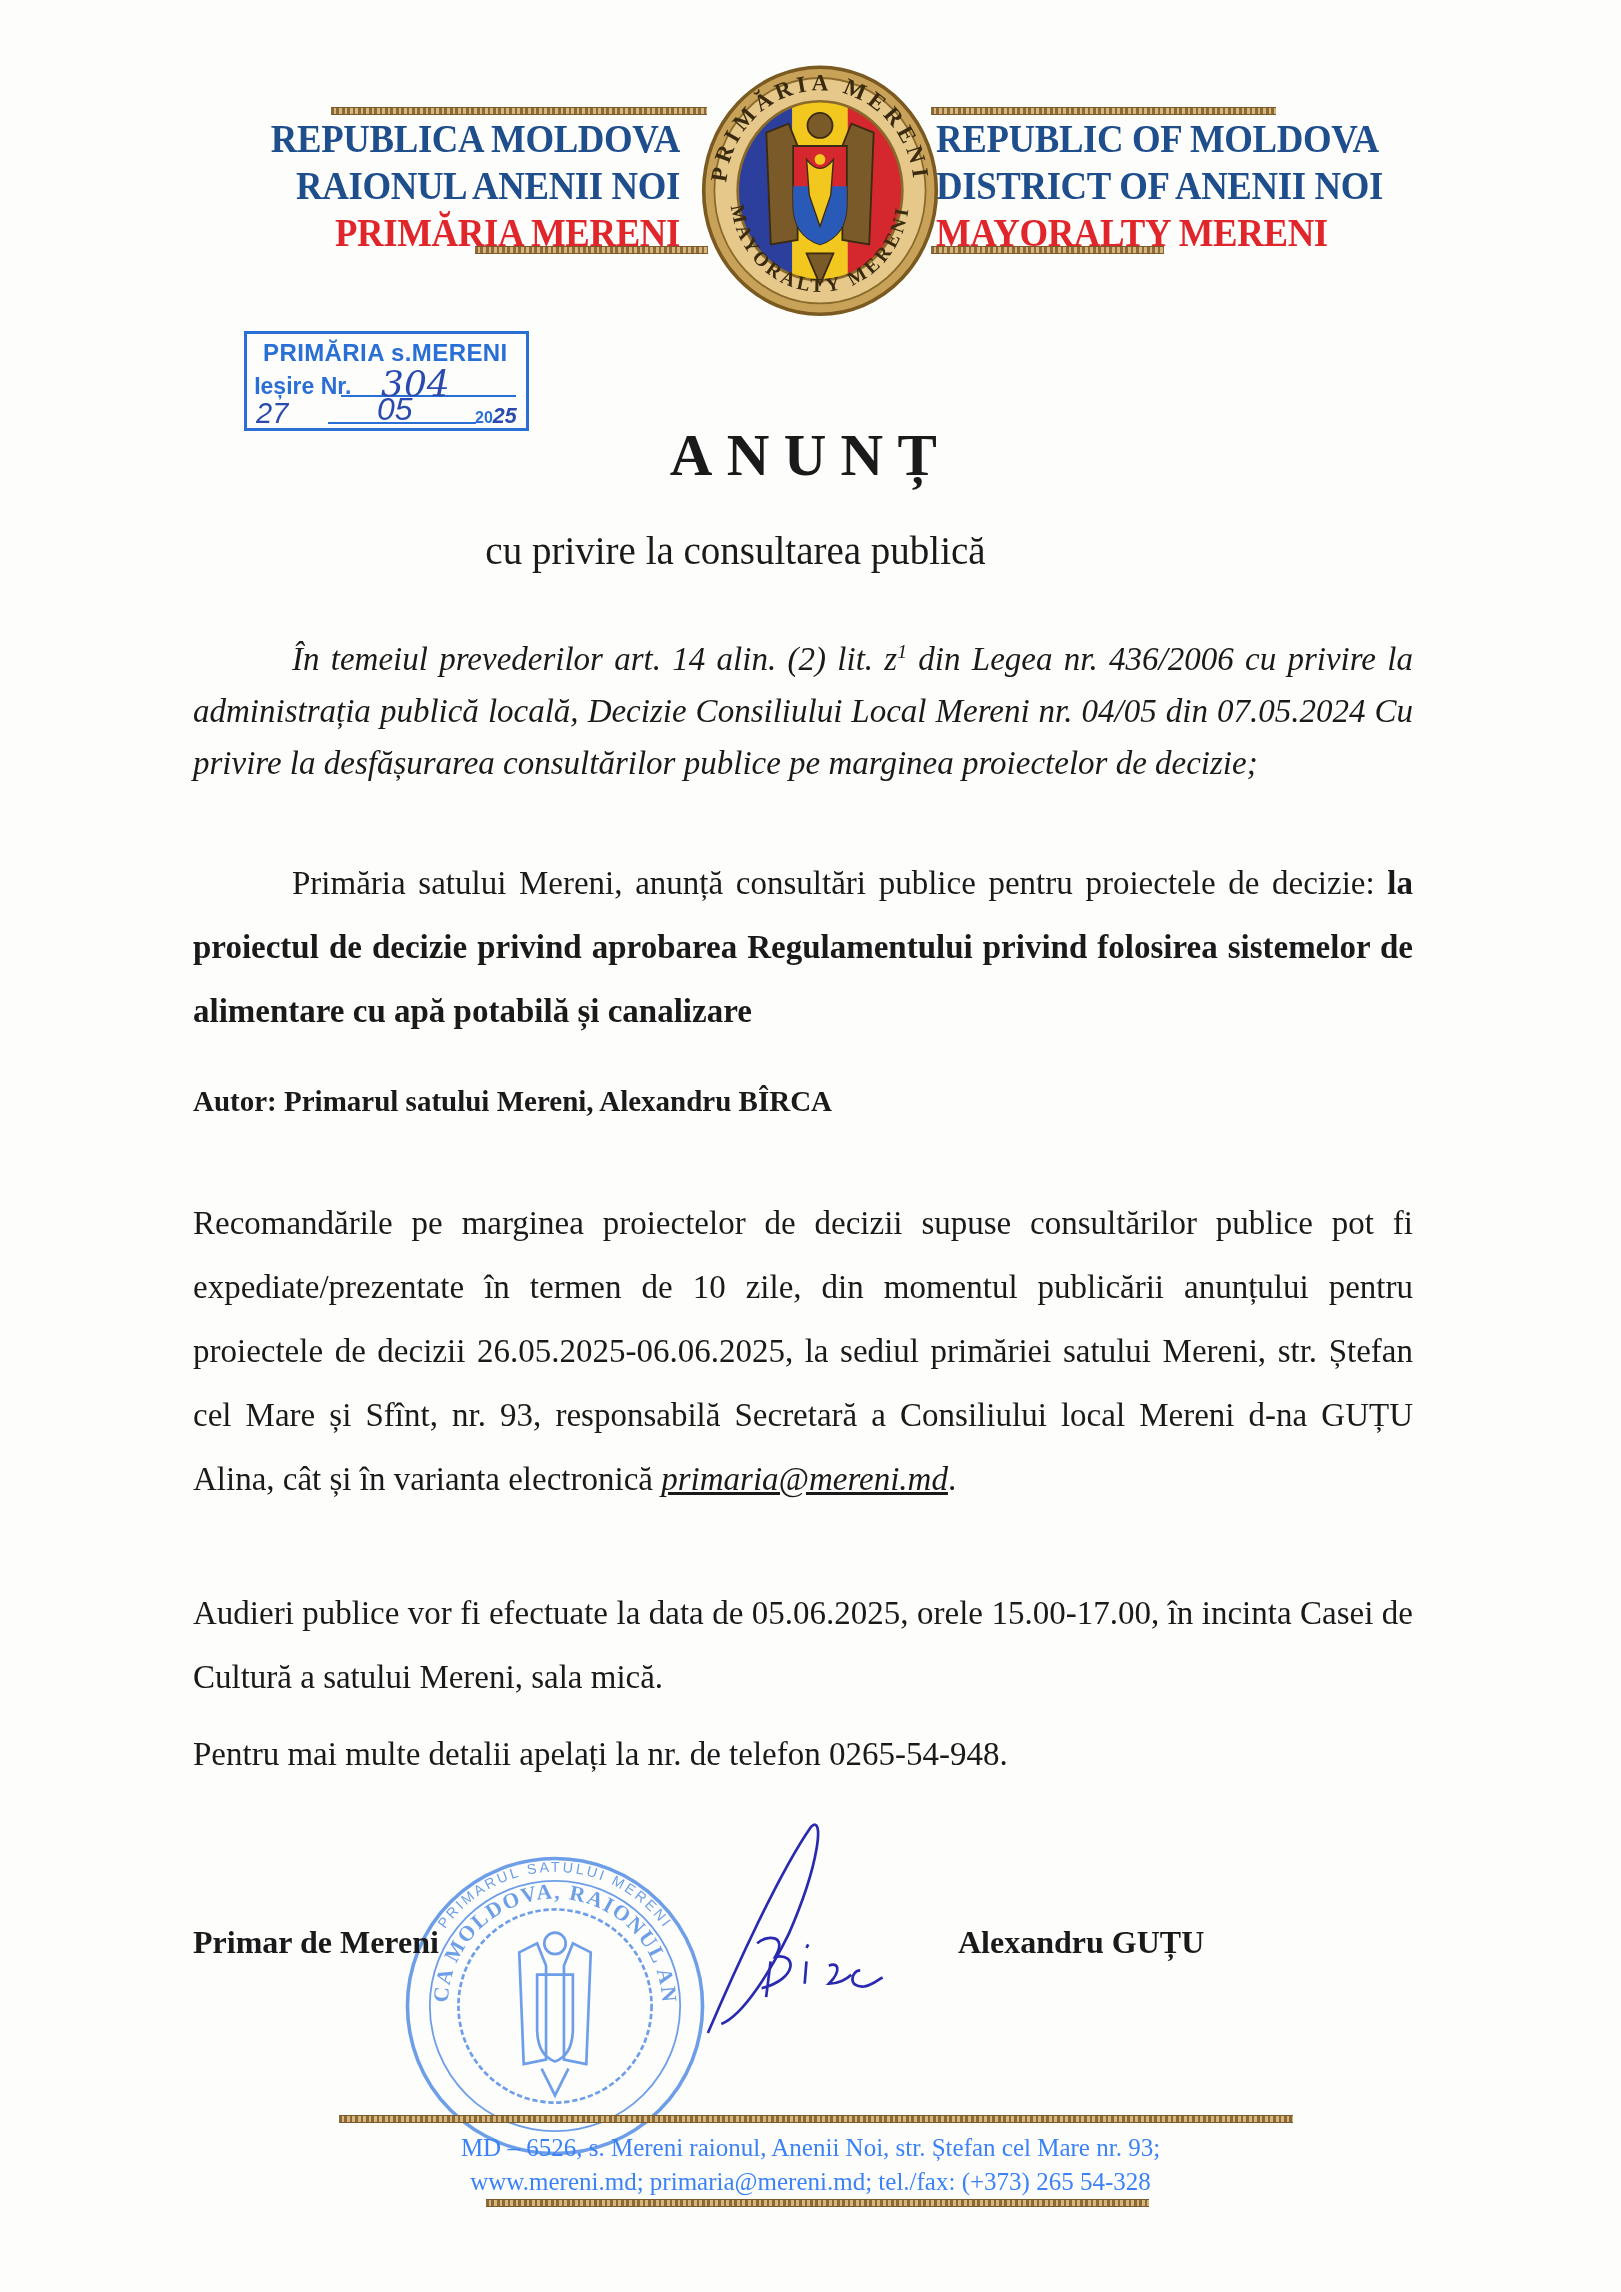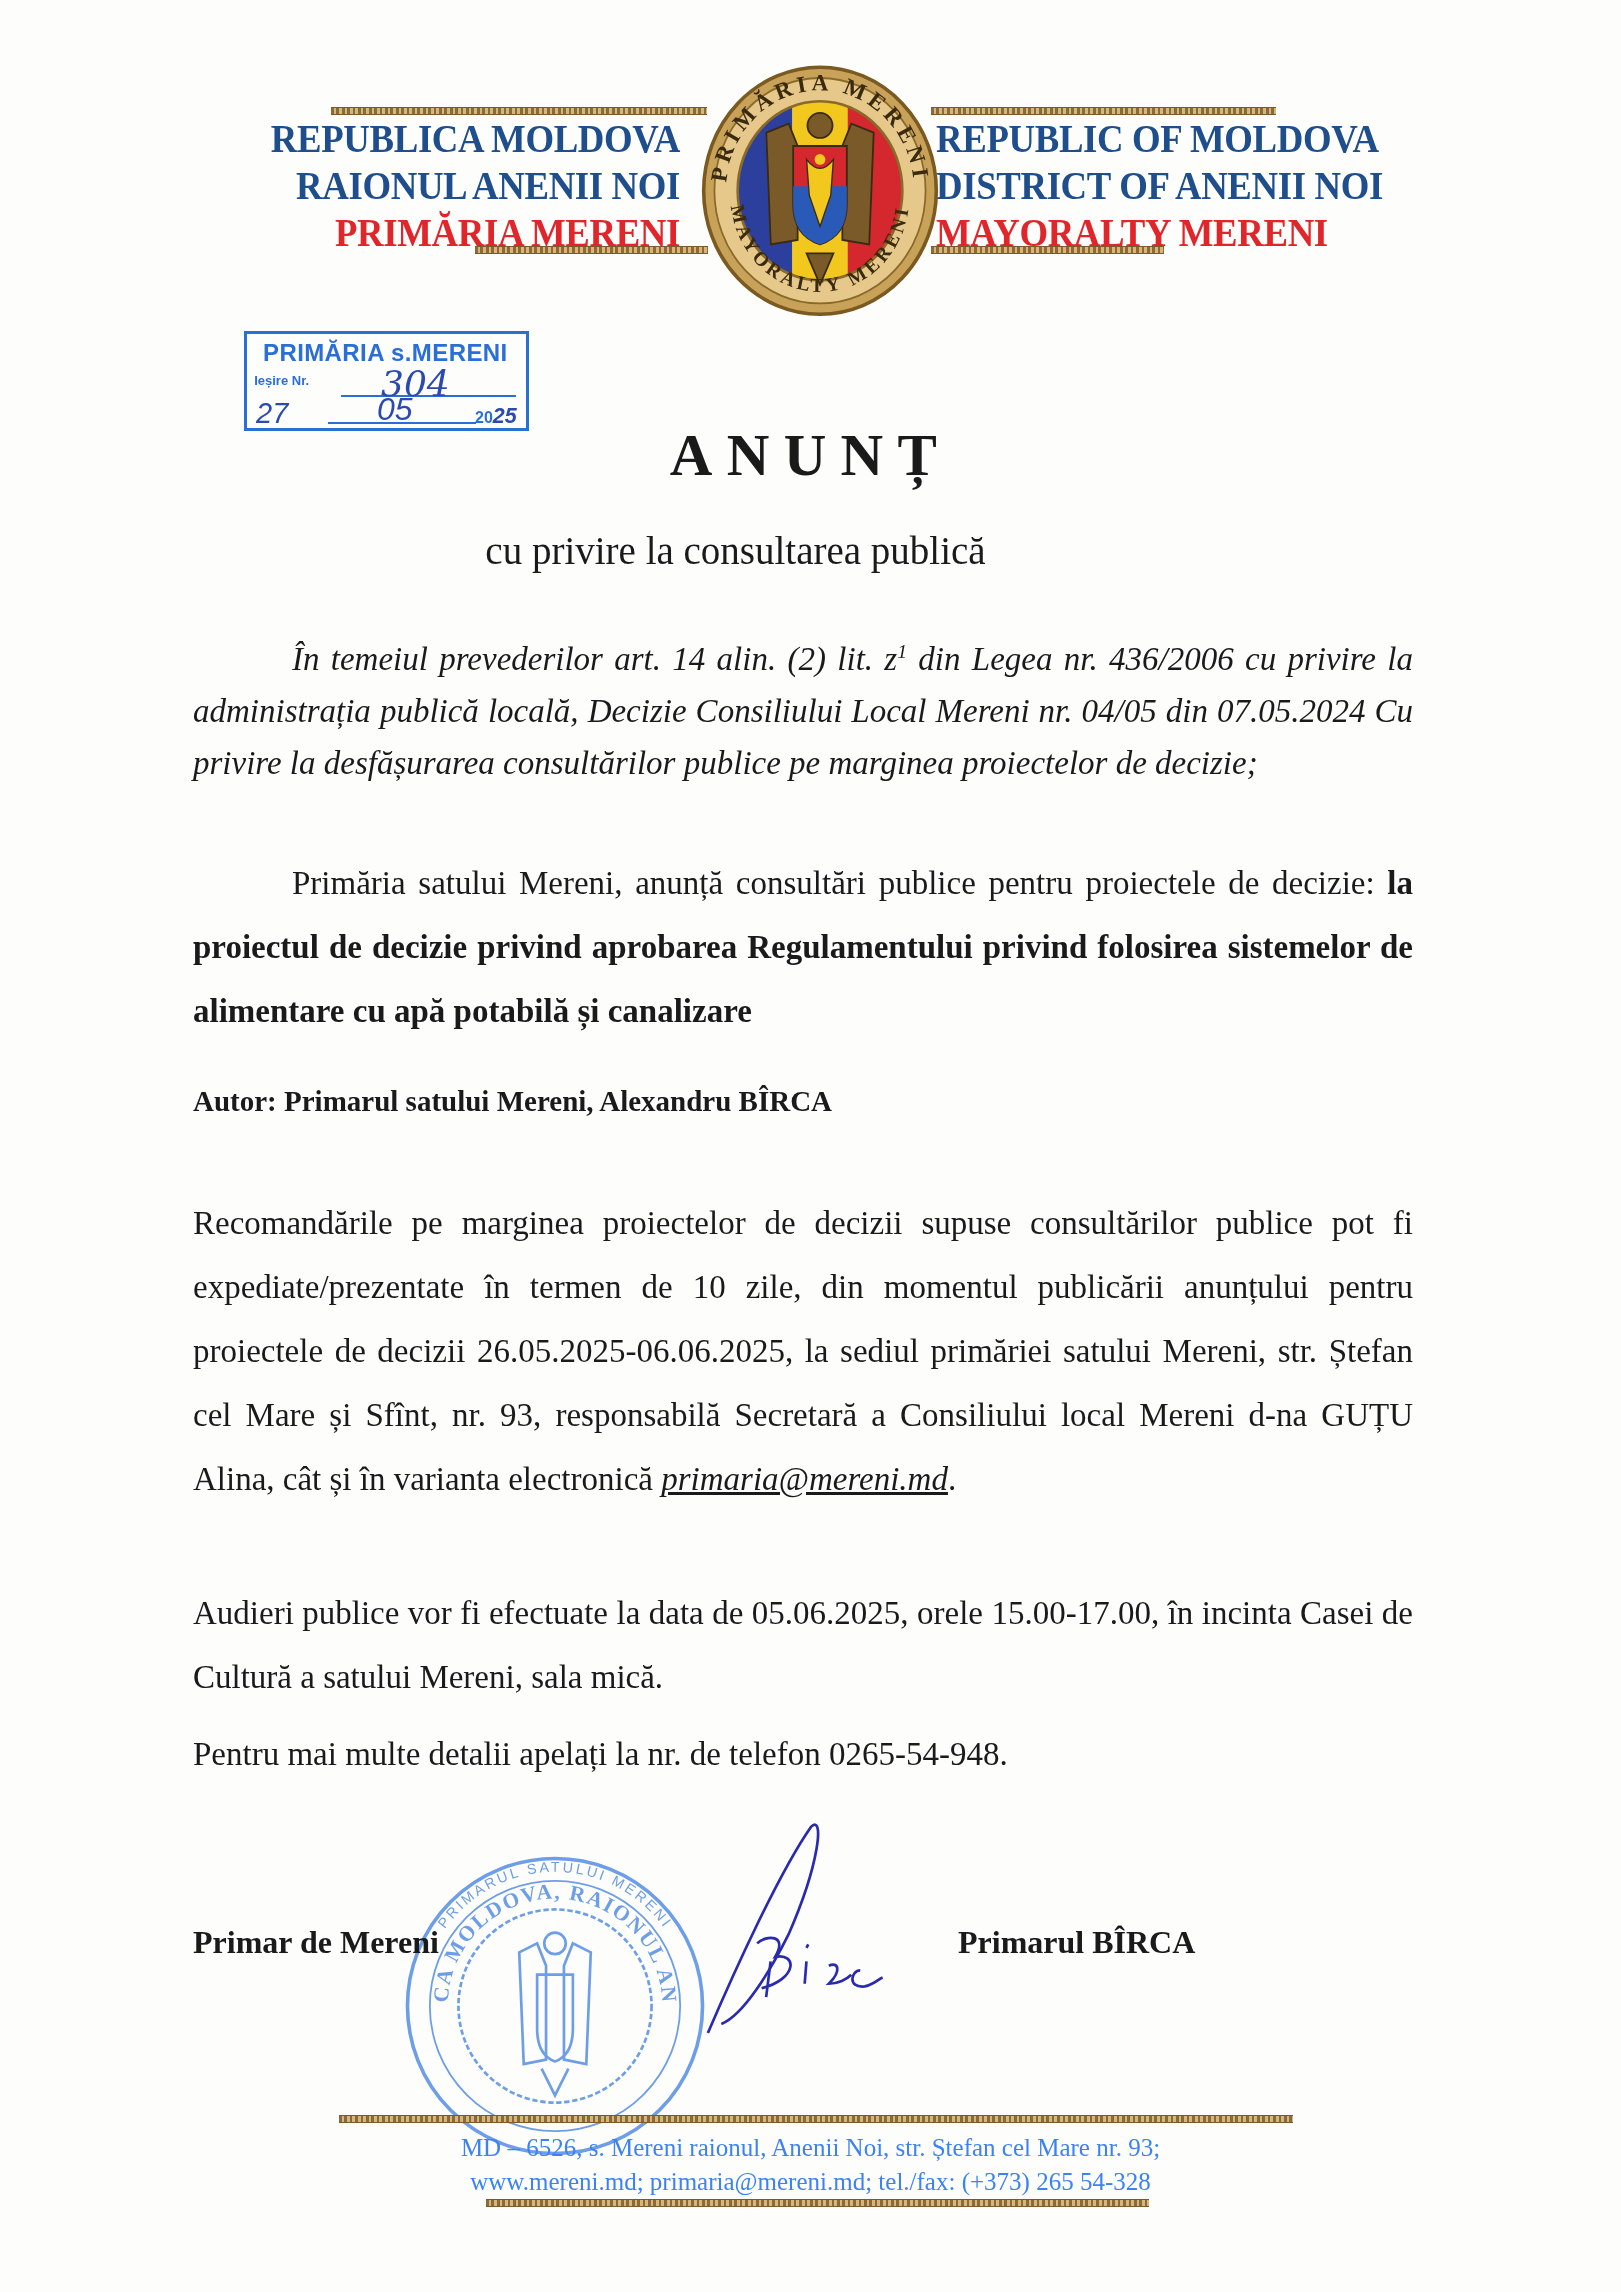--- a/index.html
+++ b/index.html
@@ -16,21 +16,21 @@
   .rope { height: 6.3px; background: repeating-linear-gradient(90deg, #8b6a3a 0 2.7px, #d6b67a 2.7px 5.4px); border-top: 0.9px solid #7a5a2a; border-bottom: 0.9px solid #7a5a2a; }
   .rope.top-left { left: 331px; top: 107px; width: 376px; }
   .rope.top-right { left: 931px; top: 107px; width: 345px; }
   .rope.bot-left { left: 475px; top: 246px; width: 233px; }
   .rope.bot-right { left: 931px; top: 246px; width: 233px; }
   .emblem { left: 699px; top: 61px; width: 242px; height: 255px; }
 
   
   .reg-stamp { left: 244px; top: 331px; width: 285px; height: 100px; border: 3.6px solid #2a6fd6; color: #2a6fd6; font-family: "Liberation Sans", "DejaVu Sans", sans-serif; box-sizing: border-box; }
   .reg-title { position: absolute; left: 16px; top: 5.4px; font-size: 24px; font-weight: bold; letter-spacing: 0.4px; }
-  .reg-row1 { position: absolute; left: 7.2px; top: 39px; font-size: 13px; font-weight: bold; }
+  .reg-row1 { position: absolute; left: 7.2px; top: 39px; font-size: 23px; font-weight: bold; }
   .reg-line1 { position: absolute; left: 94px; top: 61px; width: 175px; border-bottom: 2.7px solid #2a6fd6; }
   .reg-num { position: absolute; left: 134px; top: 29px; font-size: 36px; font-style: italic; color: #2b4ab0; font-family: "DejaVu Serif", serif; text-align: right; }
   .reg-day { position: absolute; left: 9px; top: 63px; font-size: 29px; font-style: italic; color: #2b4ab0; }
   .reg-month { position: absolute; left: 130px; top: 57px; font-size: 32px; font-style: italic; color: #2b4ab0; }
   .reg-line2 { position: absolute; left: 81px; top: 88px; width: 148px; border-bottom: 2.7px solid #2a6fd6; }
   .reg-year { position: absolute; left: 228px; top: 70px; font-size: 16px; font-weight: bold; }
 
   
   .title { left: 0; width: 1621px; top: 421px; text-align: center; font-size: 59px; font-weight: bold; letter-spacing: 14.3px; }
   .subtitle { left: 0; width: 1471px; top: 528px; text-align: center; font-size: 39px; }
@@ -161,19 +161,19 @@
   <path d="M 165 240 L 180 270 L 195 240" fill="none" stroke="#3d7fe0" stroke-width="3"></path>
 </svg>
 
 <svg class="abs signature" viewBox="0 0 260 260">
   <path d="M 30 250 C 60 180, 110 70, 145 20 C 160 5, 155 60, 120 140 C 100 180, 70 230, 45 240" fill="none" stroke="#2a2ab0" stroke-width="3"></path>
   <path d="M 85 150 C 95 140, 120 140, 105 165 C 130 160, 130 190, 90 200 M 100 170 L 95 210" fill="none" stroke="#2a2ab0" stroke-width="3"></path>
   <path d="M 140 170 L 138 195 M 140 155 l 2 -4 M 165 175 c 10 -5 15 5 0 20 c 10 0 20 -5 25 -10 M 200 180 c -10 0 -15 20 5 18 c 10 -2 15 -8 20 -10" fill="none" stroke="#2a2ab0" stroke-width="3"></path>
 </svg>
 
 <div class="abs sign-label">Primar de Mereni</div>
-<div class="abs sign-name">Primarul BÎRCA</div>
+<div class="abs sign-name">Alexandru GUȚU</div>
 
 <div class="abs rope foot-top"></div>
 <div class="abs footer l1">MD – 6526, s. Mereni raionul, Anenii Noi, str. Ștefan cel Mare nr. 93;</div>
 <div class="abs footer l2">www.mereni.md; primaria@mereni.md; tel./fax: (+373) 265 54-328</div>
 <div class="abs rope foot-bot"></div>
 
 
 </body></html>

